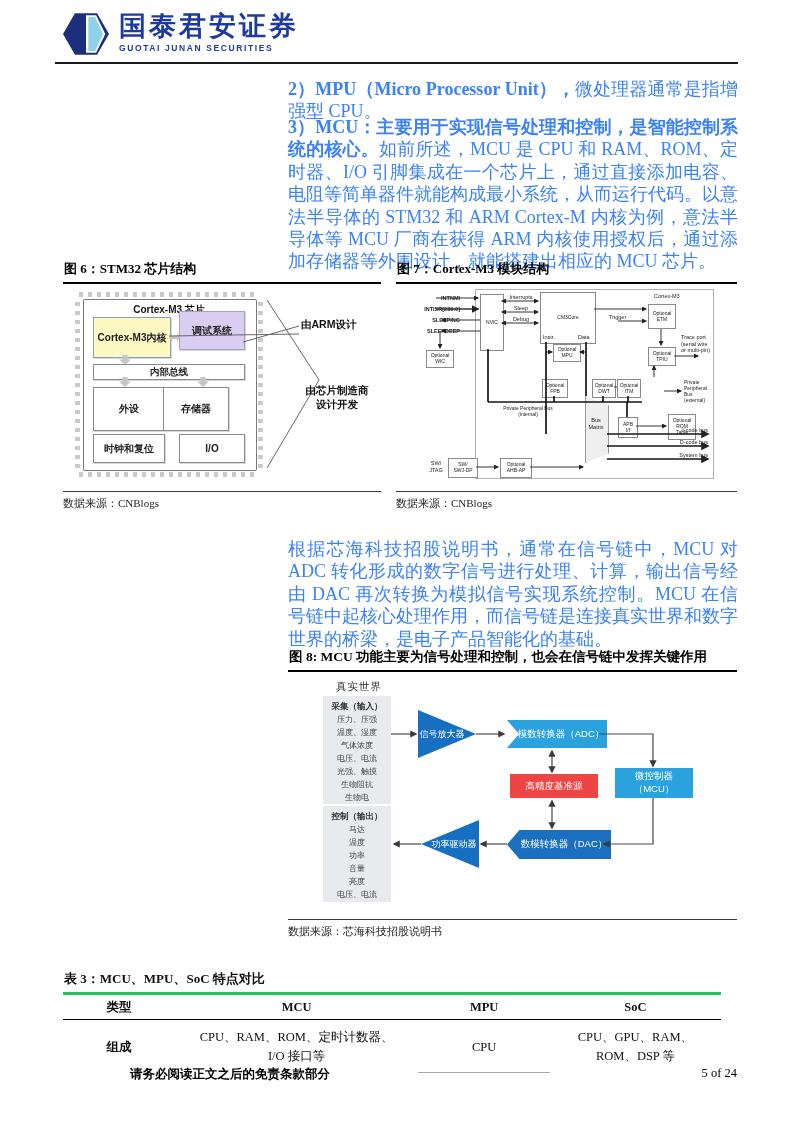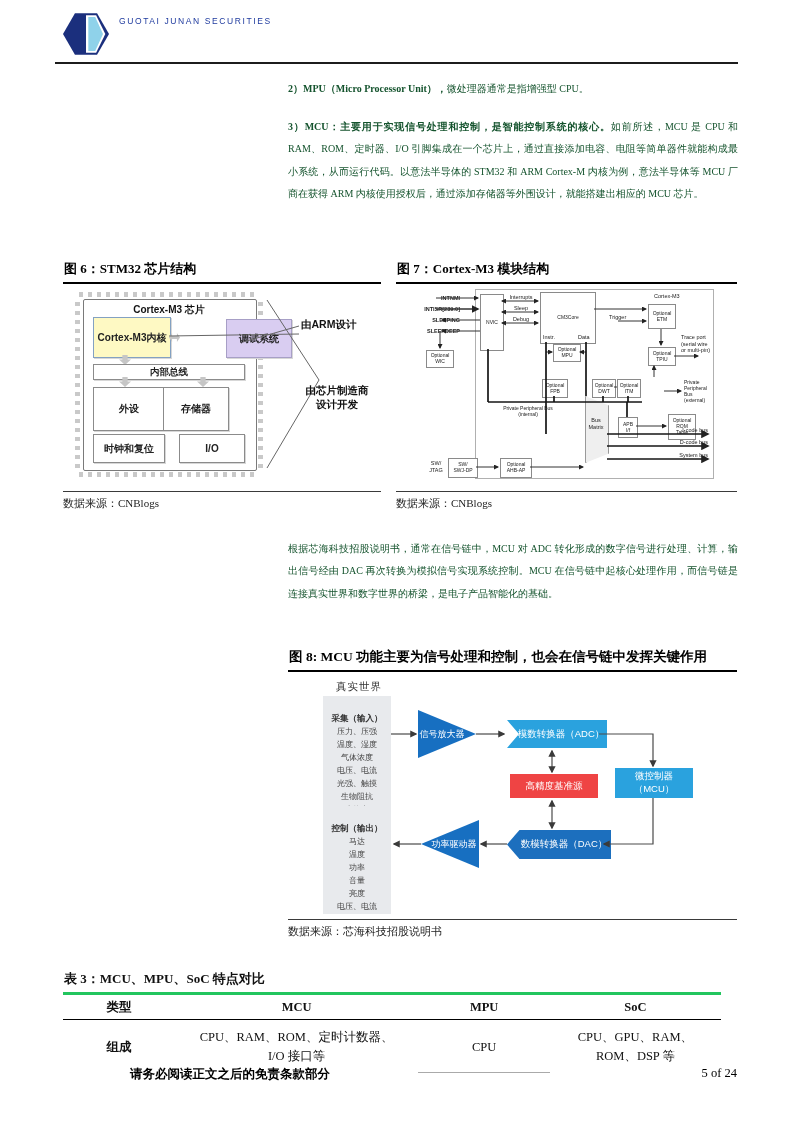--- a/index.html
+++ b/index.html
@@ -1,24 +1,24 @@
 <!DOCTYPE html>
 <html><head>
 <meta charset="utf-8">
 <style>
   html,body{margin:0;padding:0;background:#fff;}
   .page{position:relative;width:793px;height:1122px;background:#fff;overflow:hidden;
         font-family:"Liberation Serif","DejaVu Serif",serif;color:#111;}
   .abs{position:absolute;}
-  .para{position:absolute;font-size:10px;line-height:22.4px;text-align:justify;color:#14532d;}
+  .para{position:absolute;font-size:18px;line-height:22.4px;text-align:justify;color:#3b82f6;}
   .b{font-weight:700;}
   
   .brand-cn{font-family:"Liberation Sans","DejaVu Sans",sans-serif;font-weight:700;
             font-size:27px;color:#1e3a9e;letter-spacing:3px;line-height:1;}
-  .brand-en{font-family:"Liberation Sans","DejaVu Sans",sans-serif;font-weight:400;
+  .brand-en{font-family:"Liberation Sans","DejaVu Sans",sans-serif;font-weight:700;
             font-size:8.5px;color:#1e3a9e;letter-spacing:1.6px;margin-top:3px;}
   
   .fig{position:absolute;}
   .fig-caption{font-size:13px;font-weight:700;color:#000;padding:0 0 4px 1px;
                border-bottom:2px solid #000;}
   .fig-body{position:relative;background:#fff;border-bottom:1px solid #3a3a3a;}
   .fig-source{font-size:11px;color:#222;padding-top:4px;}
   
   .pin{position:absolute;}
   .chipbox{position:absolute;border:1px solid #8b8b8b;background:#fff;display:flex;
@@ -36,21 +36,21 @@
          align-items:center;justify-content:center;text-align:center;
          font-family:"Liberation Sans","DejaVu Sans",sans-serif;font-size:5px;
          line-height:1.15;color:#222;white-space:pre-line;}
   .f7lbl{position:absolute;font-family:"Liberation Sans","DejaVu Sans",sans-serif;
          font-size:5.5px;line-height:1.2;color:#222;white-space:pre-line;}
   
   .f8box{position:absolute;display:flex;align-items:center;justify-content:center;
          text-align:center;color:#fff;font-family:"Liberation Sans","DejaVu Sans",sans-serif;
          font-size:9.5px;}
   .f8list{position:absolute;background:#e8eaed;font-family:"Liberation Sans","DejaVu Sans",sans-serif;
-          text-align:center;color:#444;font-size:8px;line-height:13px;padding-top:16px;}
+          text-align:center;color:#444;font-size:8px;line-height:13px;padding-top:4px;}
   .f8list .hd{font-size:8.5px;color:#333;font-weight:700;}
   .f8tri-lbl{position:absolute;color:#fff;font-family:"Liberation Sans","DejaVu Sans",sans-serif;
              font-size:9px;text-align:center;}
   
   .t3cap{font-size:13px;font-weight:700;border-bottom:3px solid #22c55e;padding:0 0 4px 1px;}
   .t3row{display:flex;align-items:center;}
   .t3cell{text-align:center;font-size:12.5px;line-height:19px;}
   .c0{width:17%;}.c1{width:37%;}.c2{width:20%;}.c3{width:26%;}
 </style>
 </head>
@@ -58,20 +58,21 @@
 
 <div class="page">
 
   <div class="abs" style="left:63px;top:13px;display:flex;align-items:flex-start;">
     <svg width="46" height="42" viewBox="0 0 100 90">
       <polygon points="26,0 74,0 100,45 74,90 26,90 0,45" fill="#1b2f7d"></polygon>
       <polygon points="50,4 72,4 92,45 72,86 50,86" fill="#fff"></polygon>
       <polygon points="55,8 70,8 87,45 70,82 55,82" fill="#8fd2ea"></polygon>
     </svg>
     <div style="margin-left:10px;">
+      <div class="brand-cn">国泰君安证券</div>
       <div class="brand-en">GUOTAI JUNAN SECURITIES</div>
     </div>
   </div>
   <div class="abs" style="left:55px;top:62px;width:683px;height:2px;background:#1c1c1c;"></div>
 
   <div class="para" style="left:288px;top:78px;width:450px;">
     <span class="b">2）MPU（Micro Processor Unit），</span><span>微处理器通常是指增强型 CPU。</span>
   </div>
   <div class="para" style="left:288px;top:116px;width:450px;">
     <span class="b">3）MCU：主要用于实现信号处理和控制，是智能控制系统的核心。</span><span>如前所述，MCU 是 CPU 和 RAM、ROM、定时器、I/O 引脚集成在一个芯片上，通过直接添加电容、电阻等简单器件就能构成最小系统，从而运行代码。以意法半导体的 STM32 和 ARM Cortex-M 内核为例，意法半导体等 MCU 厂商在获得 ARM 内核使用授权后，通过添加存储器等外围设计，就能搭建出相应的 MCU 芯片。</span>
@@ -82,21 +83,21 @@
     <div class="fig-body" style="height:207px;">
 
       <div class="pin" style="left:16px;top:8px;width:180px;height:5px;background:repeating-linear-gradient(90deg,#c9c9c9 0 4px,transparent 4px 9px);"></div>
       <div class="pin" style="left:16px;top:188px;width:180px;height:5px;background:repeating-linear-gradient(90deg,#c9c9c9 0 4px,transparent 4px 9px);"></div>
       <div class="pin" style="left:12px;top:16px;width:5px;height:168px;background:repeating-linear-gradient(0deg,#c9c9c9 0 4px,transparent 4px 9px);"></div>
       <div class="pin" style="left:195px;top:16px;width:5px;height:168px;background:repeating-linear-gradient(0deg,#c9c9c9 0 4px,transparent 4px 9px);"></div>
 
       <div class="abs" style="left:20px;top:15px;width:172px;height:170px;border:1.5px solid #7a7a7a;border-radius:2px;background:#fff;"></div>
       <div class="abs" style="left:20px;top:19px;width:172px;text-align:center;font-family:'Liberation Sans',sans-serif;font-weight:700;font-size:10px;color:#111;">Cortex-M3 芯片</div>
       <div class="chipbox" style="left:30px;top:33px;width:76px;height:39px;background:#fef9c3;border-color:#83a1c2;">Cortex-M3内核</div>
-      <div class="chipbox" style="left:116px;top:35px;width:64px;height:37px;background:#d9cdf1;border-color:#a79fc6;margin-left:47px;">调试系统</div>
+      <div class="chipbox" style="left:116px;top:27px;width:64px;height:37px;background:#d9cdf1;border-color:#a79fc6;">调试系统</div>
       <div class="blkconn" style="left:106px;top:49px;"></div>
       <div class="blkarrow" style="left:56px;top:71px;"></div>
       <div class="chipbox" style="left:30px;top:80px;width:150px;height:14px;font-size:9.5px;">内部总线</div>
       <div class="blkarrow" style="left:56px;top:93px;"></div>
       <div class="blkarrow" style="left:134px;top:93px;"></div>
       <div class="chipbox" style="left:30px;top:103px;width:70px;height:42px;">外设</div>
       <div class="chipbox" style="left:100px;top:103px;width:64px;height:42px;">存储器</div>
       <div class="chipbox" style="left:30px;top:150px;width:70px;height:27px;">时钟和复位</div>
       <div class="chipbox" style="left:116px;top:150px;width:64px;height:27px;">I/O</div>
 

